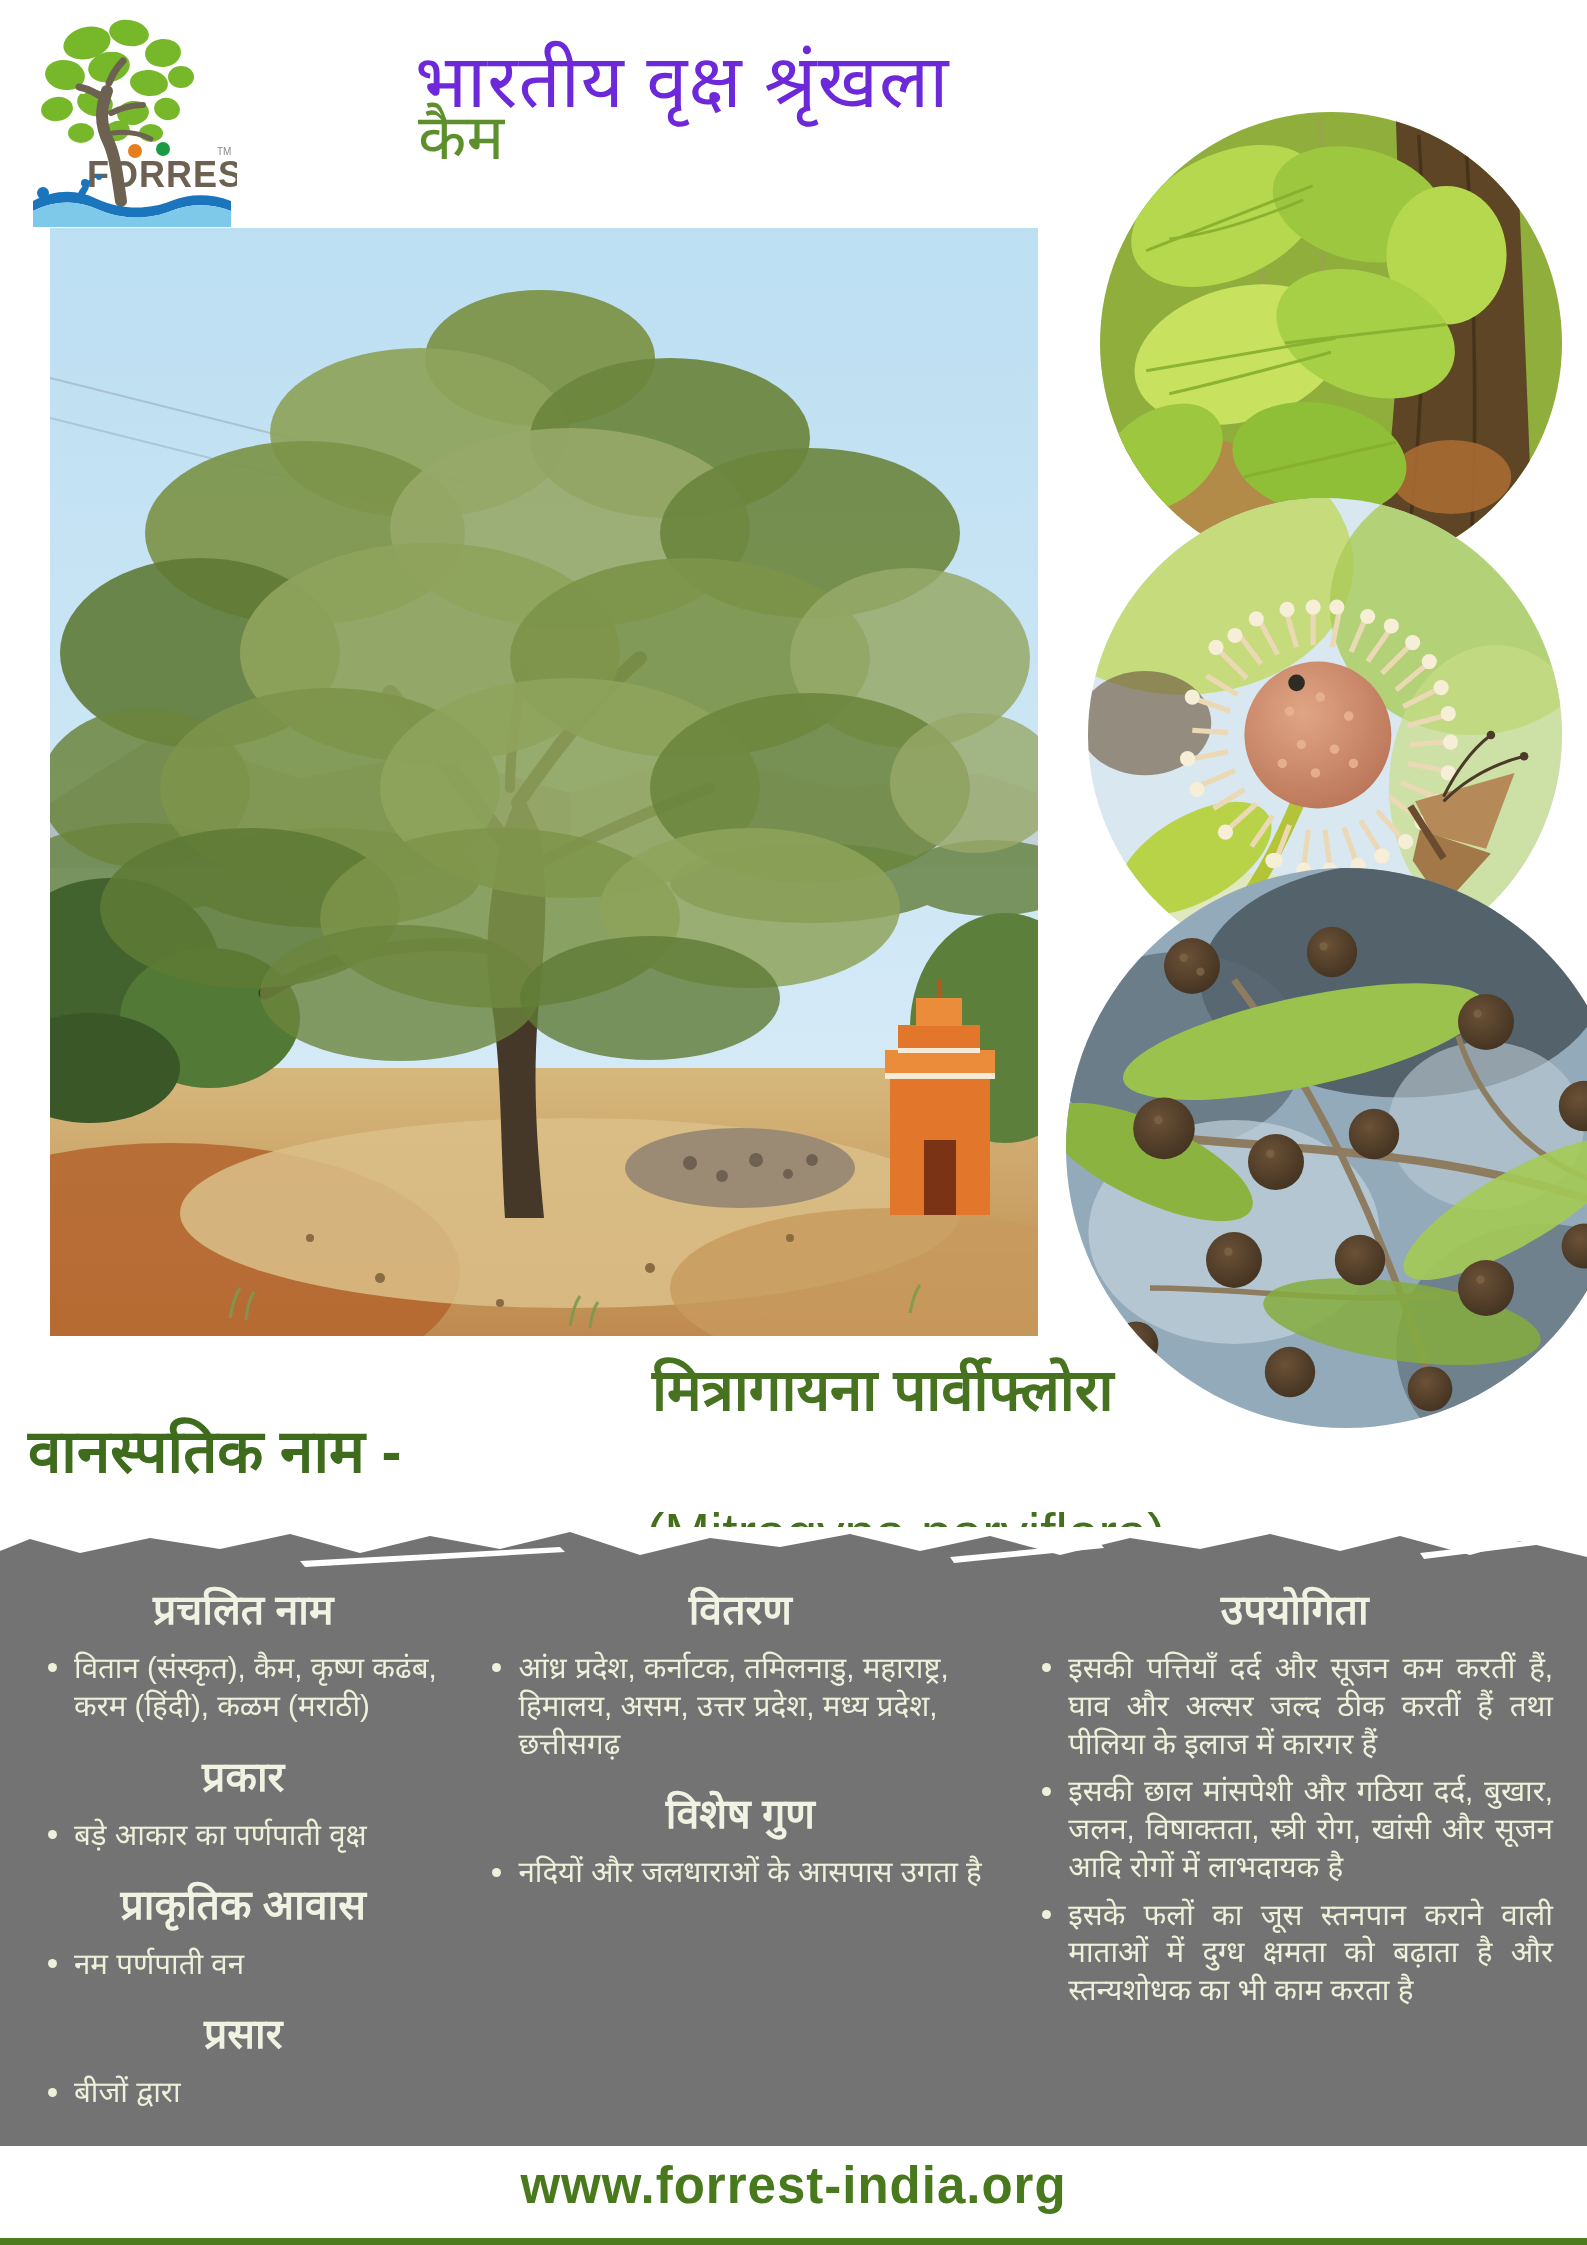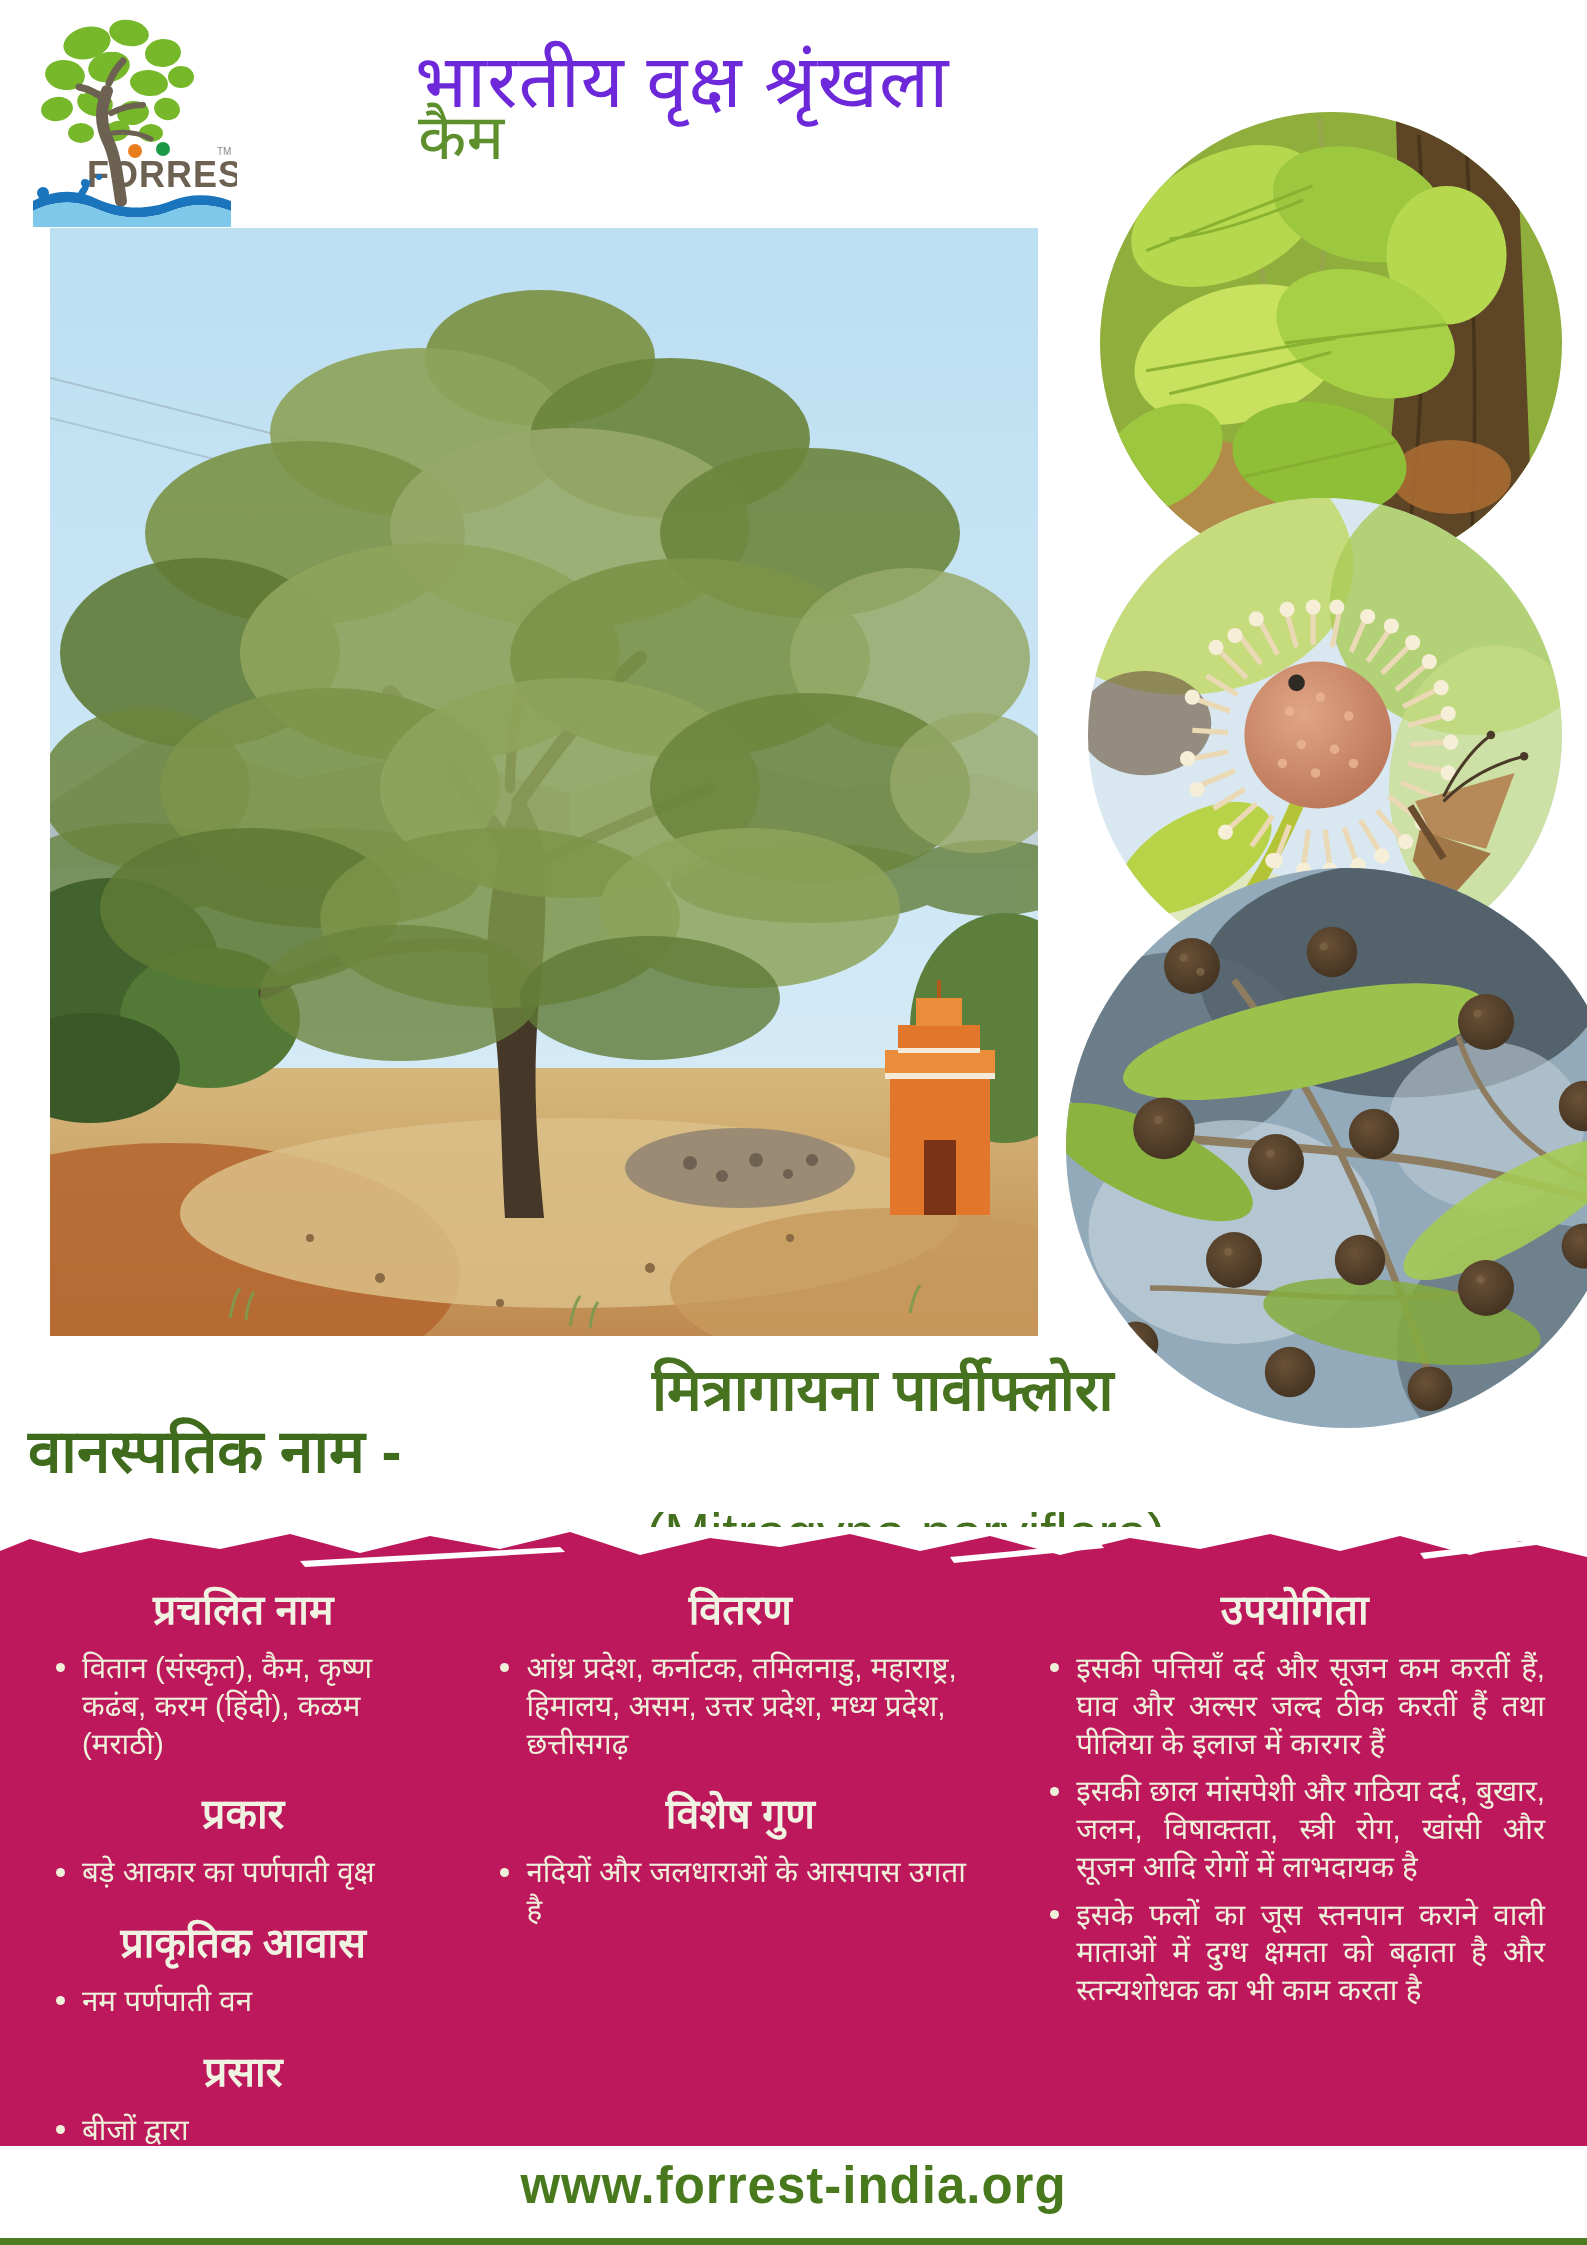--- a/index.html
+++ b/index.html
@@ -17,30 +17,30 @@
   .circle{position:absolute;border-radius:50%;overflow:hidden;}
   .circle svg{display:block;width:100%;height:100%;}
   .c1{left:1100px;top:112px;width:462px;height:462px;z-index:1;}
   .c2{left:1088px;top:498px;width:474px;height:474px;z-index:2;}
   .c3{left:1066px;top:868px;width:560px;height:560px;z-index:3;}
   
   .bot-label{position:absolute;left:28px;top:1408px;font-size:60px;font-weight:700;color:#3f6b1d;white-space:nowrap;}
   .bot-hindi{position:absolute;left:652px;top:1348px;font-size:58px;font-weight:700;color:#47721f;white-space:nowrap;text-align:center;}
   .bot-latin{position:absolute;left:646px;top:1501px;font-size:55px;font-weight:400;color:#44701e;white-space:nowrap;}
   
-  .panel{position:absolute;left:0;top:1528px;width:1587px;height:618px;background:#be185d;}
+  .panel{position:absolute;left:0;top:1528px;width:1587px;height:618px;background:#737373;}
   .torn{position:absolute;left:0;top:-1px;width:100%;height:54px;}
   .cols{position:absolute;left:0;top:46px;width:100%;display:flex;padding:0 30px 0 38px;box-sizing:border-box;gap:34px;}
   .col{color:#eef0da;}
   .col1{width:420px;}
   .col2{width:528px;}
   .col3{width:537px;}
   .col h3{font-size:41px;font-weight:600;color:#f1f3e2;text-align:center;margin:30px 0 16px 0;line-height:1.1;}
   .col h3:first-child{margin-top:14px;}
-  .col ul{list-style:none;margin:12px;padding:0;}
+  .col ul{list-style:none;margin:4px;padding:0;}
   .col li{position:relative;padding-left:32px;font-size:29.5px;line-height:1.28;margin-bottom:8px;}
   .col li::before{content:"";position:absolute;left:6px;top:0.48em;width:9px;height:9px;border-radius:50%;background:#eef0da;}
   .col3 li{text-align:justify;margin-bottom:10px;}
   
   .footer-url{position:absolute;left:0;top:2156px;width:100%;text-align:center;
               font-size:51px;font-weight:700;color:#48791d;letter-spacing:1px;}
   .bottom-strip{position:absolute;left:0;top:2238px;width:100%;height:7px;background:#4d7c1f;}
 </style>
 </head>
 <body>

